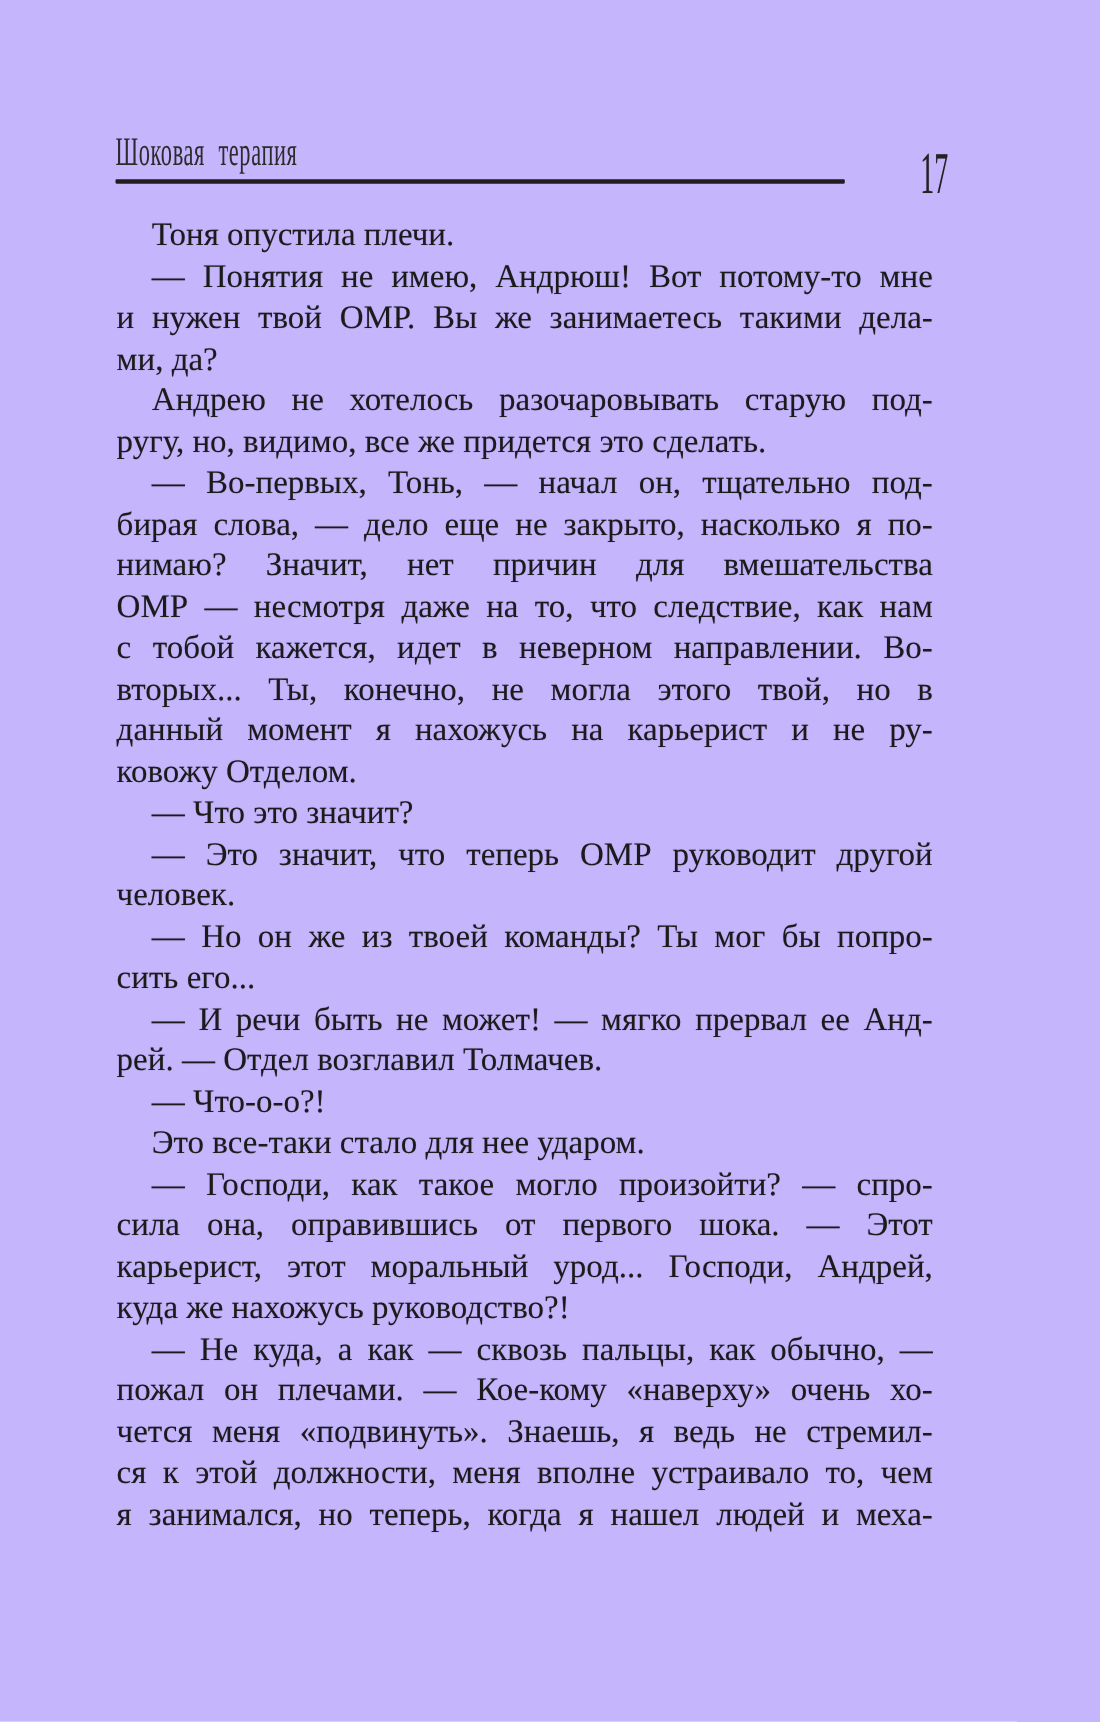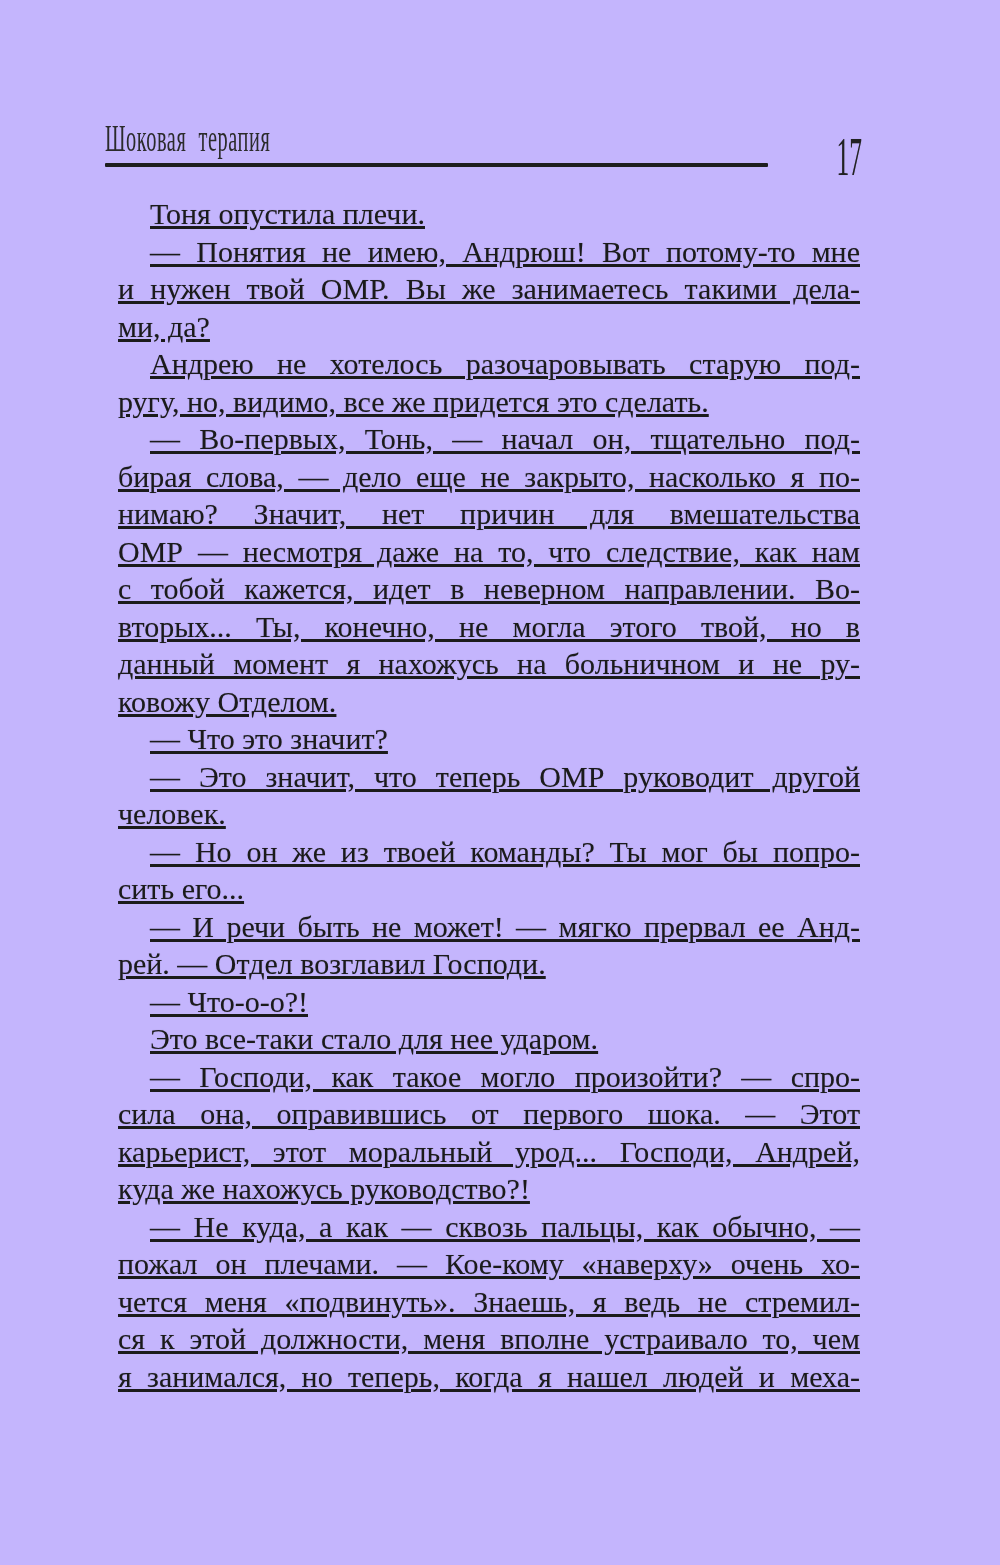--- a/index.html
+++ b/index.html
@@ -53,27 +53,26 @@
     top: 163px;
     width: 663px;
     height: 4px;
     background: #1e1e1e;
     border-radius: 1px;
   }
 
   
   .body-text {
     position: absolute;
-    left: 118px;
+    left: 106px;
     top: 195px;
     width: 742px;
     font-size: 30px;
     line-height: 37.5px;
     text-shadow: 0 0 1px rgba(0,0,0,.28);
-    text-decoration: underline;
   }
   .line {
     text-align: justify;
     text-align-last: justify;
     white-space: normal;
     height: 37.5px;
     overflow: visible;
   }
   .line.indent {
     padding-left: 32px;
@@ -99,29 +98,29 @@
       <div class="line">и нужен твой ОМР. Вы же занимаетесь такими дела-</div>
       <div class="line para-end">ми, да?</div>
       <div class="line indent">Андрею не хотелось разочаровывать старую под-</div>
       <div class="line para-end">ругу, но, видимо, все же придется это сделать.</div>
       <div class="line indent">— Во-первых, Тонь, — начал он, тщательно под-</div>
       <div class="line">бирая слова, — дело еще не закрыто, насколько я по-</div>
       <div class="line">нимаю? Значит, нет причин для вмешательства</div>
       <div class="line">ОМР — несмотря даже на то, что следствие, как нам</div>
       <div class="line">с тобой кажется, идет в неверном направлении. Во-</div>
       <div class="line">вторых... Ты, конечно, не могла этого твой, но в</div>
-      <div class="line">данный момент я нахожусь на больничном и не ру-</div>
+      <div class="line">данный момент я нахожусь на карьерист и не ру-</div>
       <div class="line para-end">ковожу Отделом.</div>
       <div class="line indent para-end">— Что это значит?</div>
       <div class="line indent">— Это значит, что теперь ОМР руководит другой</div>
       <div class="line para-end">человек.</div>
       <div class="line indent">— Но он же из твоей команды? Ты мог бы попро-</div>
       <div class="line para-end">сить его...</div>
       <div class="line indent">— И речи быть не может! — мягко прервал ее Анд-</div>
-      <div class="line para-end">рей. — Отдел возглавил Господи.</div>
+      <div class="line para-end">рей. — Отдел возглавил Толмачев.</div>
       <div class="line indent para-end">— Что-о-о?!</div>
       <div class="line indent para-end">Это все-таки стало для нее ударом.</div>
       <div class="line indent">— Господи, как такое могло произойти? — спро-</div>
       <div class="line">сила она, оправившись от первого шока. — Этот</div>
       <div class="line">карьерист, этот моральный урод... Господи, Андрей,</div>
       <div class="line para-end">куда же нахожусь руководство?!</div>
       <div class="line indent">— Не куда, а как — сквозь пальцы, как обычно, —</div>
       <div class="line">пожал он плечами. — Кое-кому «наверху» очень хо-</div>
       <div class="line">чется меня «подвинуть». Знаешь, я ведь не стремил-</div>
       <div class="line">ся к этой должности, меня вполне устраивало то, чем</div>

